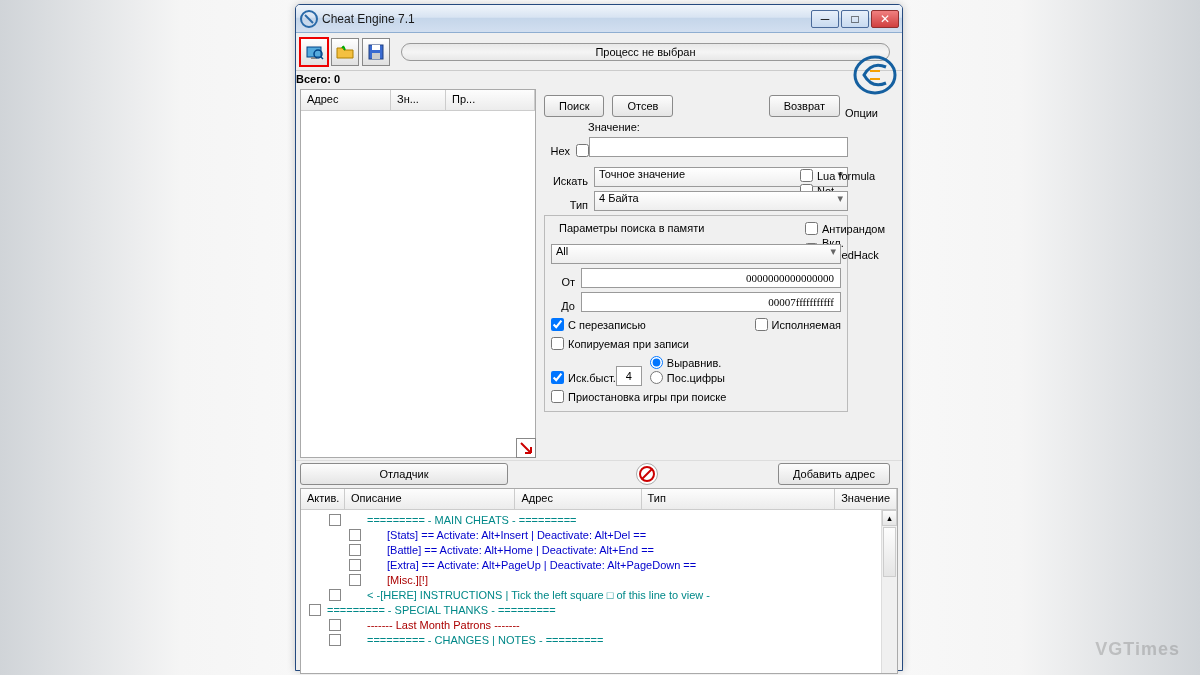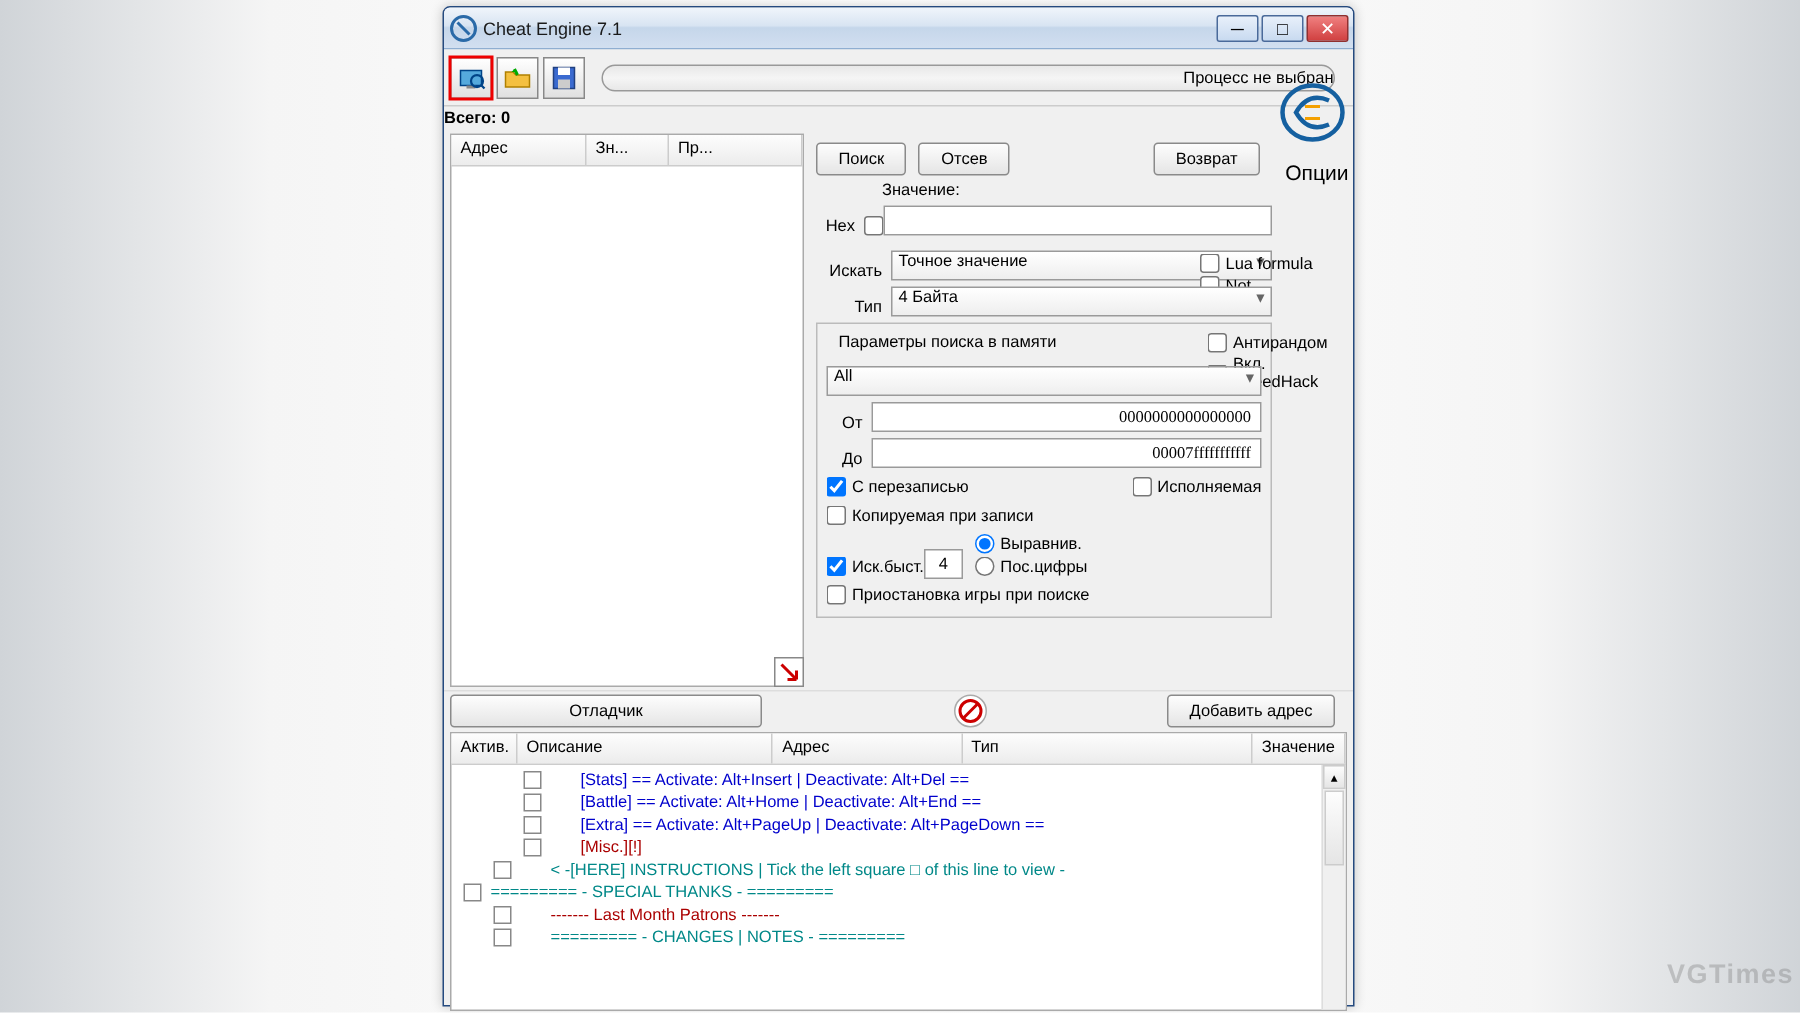--- a/index.html
+++ b/index.html
@@ -10,21 +10,21 @@
 .tb-icon svg{width:18px;height:18px}
 .title{flex:1;color:#1a1a1a;font-size:12px}
 .winbtns{display:flex;margin-right:3px}
 .winbtn{width:28px;height:18px;margin-left:2px;border:1px solid #4a6a9a;border-radius:2px;background:linear-gradient(#e8f0fa,#c8daf0);display:flex;align-items:center;justify-content:center;font-size:12px;cursor:pointer}
 .winbtn.close{background:linear-gradient(#f08080,#d04040);color:#fff;border-color:#903030}
 .menubar{height:20px;background:linear-gradient(#fafafa,#e8e8e8);border-bottom:1px solid #ccc;display:flex;padding-left:4px}
 .menuitem{padding:3px 10px;cursor:pointer}
 .toolbar{height:38px;display:flex;align-items:center;padding:2px 4px;border-bottom:1px solid #ccc}
 .tbtn{width:28px;height:28px;border:1px solid #888;background:linear-gradient(#fff,#e0e0e0);display:flex;align-items:center;justify-content:center;cursor:pointer;margin-right:3px}
 .tbtn.hl{outline:2px solid #e00;outline-offset:-1px}
-.processbar{flex:1;height:18px;border:1px solid #999;background:linear-gradient(#e8e8e8,#f5f5f5 50%,#e8e8e8);border-radius:9px;margin:12px 8px;text-align:right;line-height:16px}
+.processbar{flex:1;height:18px;border:1px solid #999;background:linear-gradient(#e8e8e8,#f5f5f5 50%,#e8e8e8);border-radius:9px;margin:12px 8px;text-align:center;line-height:16px}
 .logo{width:46px;height:44px;position:absolute;right:4px;top:48px}
 .total{padding:2px 0;font-weight:bold}
 .mainarea{display:flex;height:373px}
 .leftpane{width:236px;border:1px solid #aaa;margin:2px 4px;background:#fff;display:flex;flex-direction:column;position:relative}
 .listhead{display:flex;background:linear-gradient(#fdfdfd,#ececec);border-bottom:1px solid #ccc}
 .lhcol{border-right:1px solid #ccc;padding:3px 6px;height:20px}
 .listbody{flex:1}
 .arrowbox{position:absolute;right:-1px;bottom:-1px;width:20px;height:20px;border:1px solid #888;background:#fff;display:flex;align-items:center;justify-content:center}
 .rightpane{flex:1;padding:4px 54px 4px 4px;position:relative}
 .row{display:flex;align-items:flex-end;margin:4px 0}
@@ -32,33 +32,33 @@
 .lbl{width:44px;text-align:right;margin-right:6px}
 .inp,.sel{flex:1;height:20px;border:1px solid #9a9a9a;background:#fff;padding:0 4px}
 .sel{background:linear-gradient(#fff,#eee);position:relative}
 .sel:after{content:"▾";position:absolute;right:4px;color:#666}
 .chk{display:flex;align-items:center;margin:2px 0}
 .chk input{margin-right:4px}
 .grp{border:1px solid #bbb;padding:6px;margin:4px 0}
 .grptitle{margin:-12px 0 6px 4px;background:#f0f0f0;display:inline-block;padding:0 4px}
 .addrinp{flex:1;height:20px;border:1px solid #9a9a9a;background:#fff;text-align:right;padding:0 6px;font-family:Liberation Serif, serif}
 .sidechecks{position:absolute;right:-46px;width:94px}
-.opts{position:absolute;right:3px;top:102px;text-align:left;font-size:14px}
+.opts{position:absolute;right:24px;top:102px;text-align:left;font-size:11px}
 .midbar{height:26px;display:flex;align-items:center;padding:0 4px;border-top:1px solid #ddd}
 .noicon{width:22px;height:22px;border:1px solid #aaa;border-radius:11px;margin:0 auto;background:#fff;display:flex;align-items:center;justify-content:center}
 .bottom{border:1px solid #aaa;margin:2px 4px;background:#fff;height:186px;display:flex;flex-direction:column}
 .bothead{display:flex;background:linear-gradient(#fdfdfd,#ececec);border-bottom:1px solid #ccc}
 .botbody{flex:1;overflow:hidden;padding:2px}
 .trow{display:flex;align-items:center;height:15px;white-space:nowrap}
 .tchk{width:12px;height:12px;border:1px solid #888;margin:0 6px}
 .ind{width:20px}
 .blue{color:#0000cc}
 .teal{color:#008888}
 .red{color:#aa0000}
-.watermark{position:absolute;right:4px;bottom:15px;font-size:18px;color:rgba(120,120,120,.35);font-weight:bold;letter-spacing:1px}
+.watermark{position:absolute;right:20px;bottom:15px;font-size:18px;color:rgba(120,120,120,.35);font-weight:bold;letter-spacing:1px}
 .scrollbar{width:16px;background:#f0f0f0;border-left:1px solid #ddd;display:flex;flex-direction:column}
 .sbtn{height:16px;border:1px solid #ccc;background:linear-gradient(#fdfdfd,#e5e5e5);text-align:center;font-size:9px;line-height:14px}
 .sthumb{height:50px;border:1px solid #ccc;background:linear-gradient(#fdfdfd,#e5e5e5);margin:1px}
 </style>
 </head>
 <body>
 
 <div class="window">
   <div class="titlebar">
     <span class="tb-icon"><svg viewBox="0 0 18 18">
@@ -240,20 +240,26 @@
       <div class="lhcol" style="width:44px">Актив.</div>
       <div class="lhcol" style="width:176px">Описание</div>
       <div class="lhcol" style="width:130px">Адрес</div>
       <div class="lhcol" style="width:200px">Тип</div>
       <div class="lhcol" style="flex:1">Значение</div>
     </div>
     <div style="display:flex;flex:1">
       <div class="botbody" id="botbody">
           <div class="trow">
             <span class="ind"></span>
+            <span class="tchk"></span>
+            <span class="ind"></span>
+            <span class="teal">=========    - MAIN CHEATS -             =========</span>
+          </div>
+          <div class="trow">
+            <span class="ind"></span>
             <span class="ind"></span>
             <span class="tchk"></span>
             <span class="ind"></span>
             <span class="blue">[Stats]   == Activate: Alt+Insert    | Deactivate: Alt+Del          ==</span>
           </div>
           <div class="trow">
             <span class="ind"></span>
             <span class="ind"></span>
             <span class="tchk"></span>
             <span class="ind"></span>

